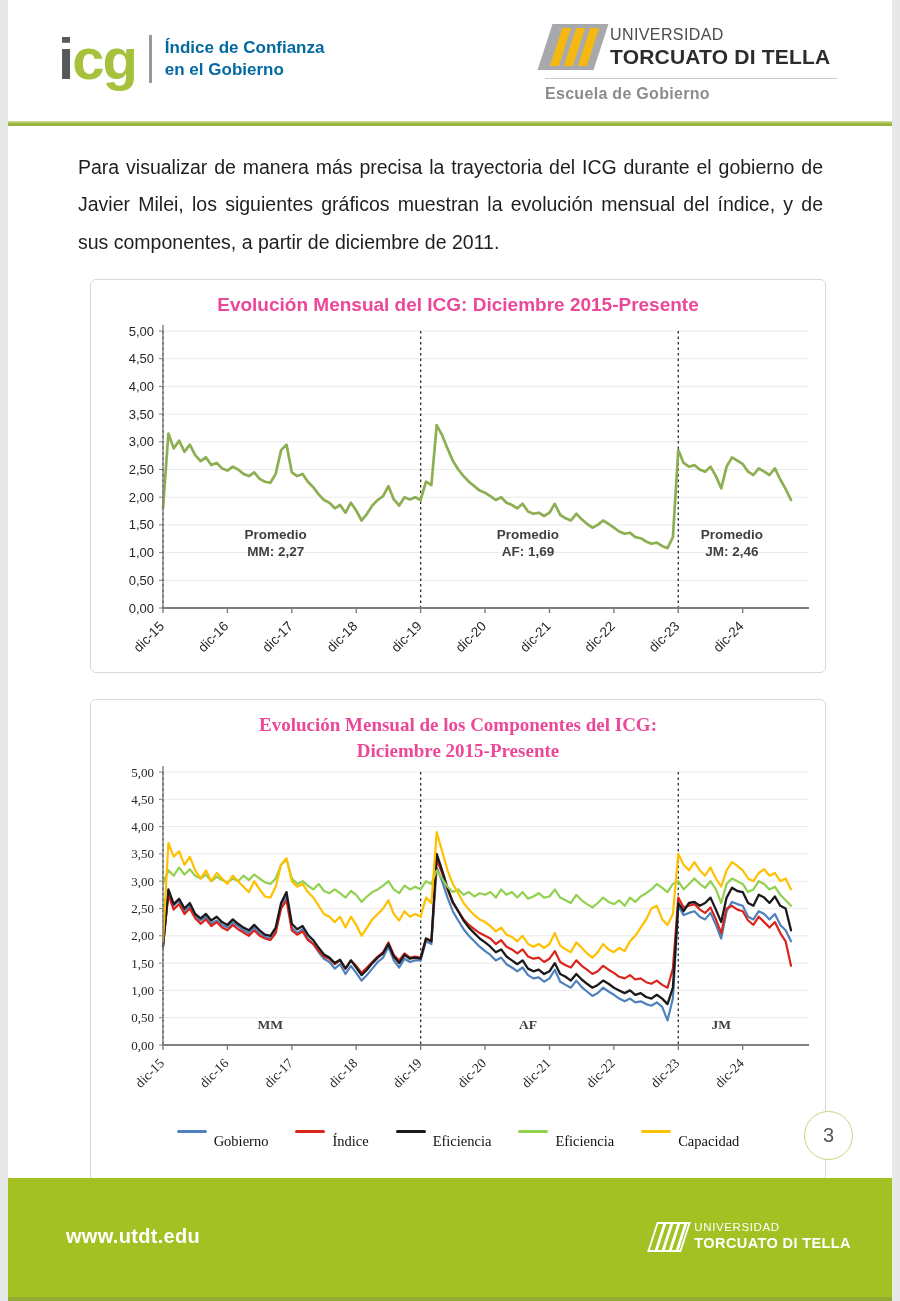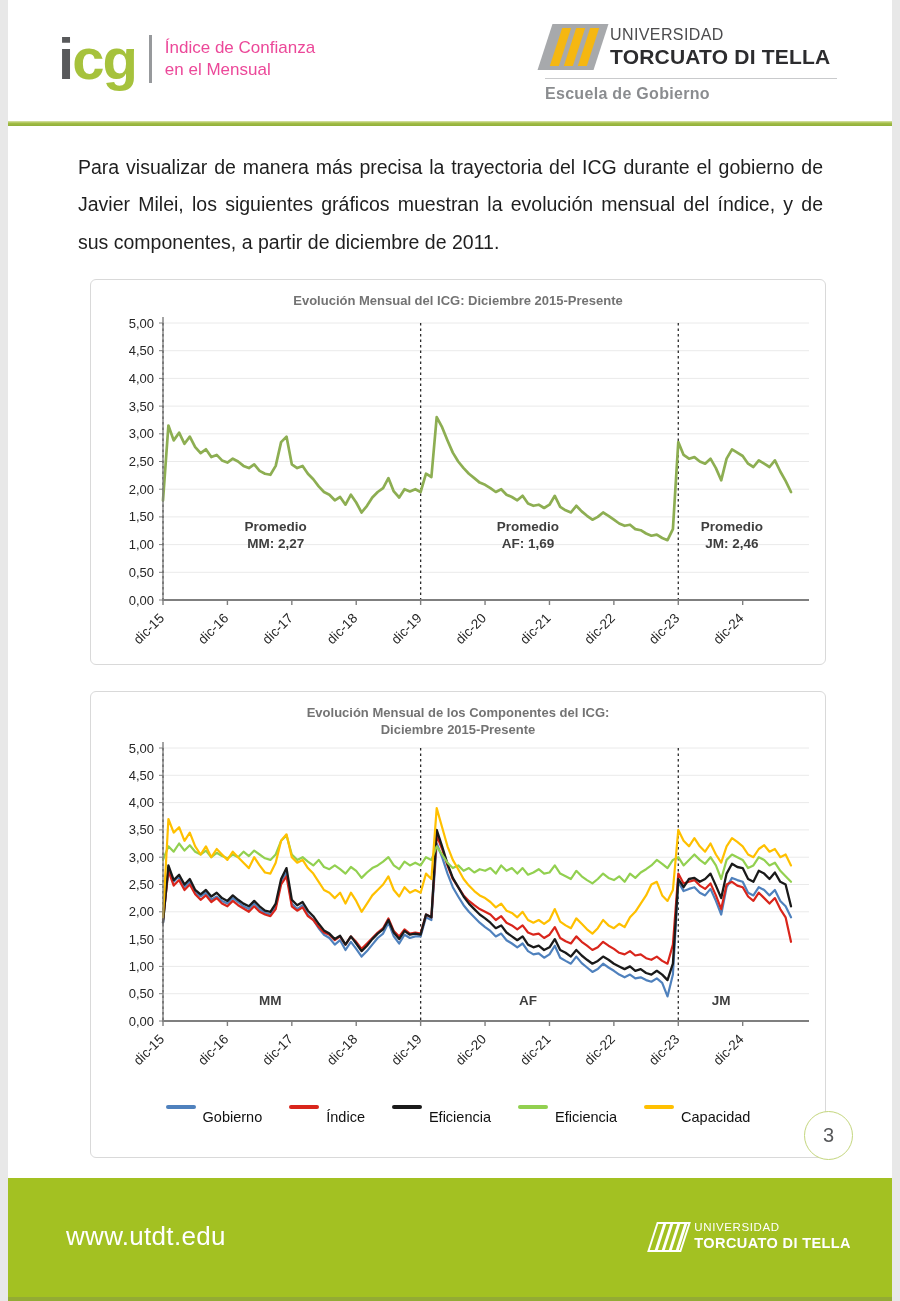--- a/index.html
+++ b/index.html
@@ -5,21 +5,21 @@
   html,body{margin:0;padding:0;background:#e8e8e8;}
   .page{position:relative;width:884px;height:1301px;background:#ffffff;overflow:hidden;
         font-family:"Liberation Sans",sans-serif;margin:0 auto;}
 
   
   .header{display:flex;justify-content:space-between;align-items:flex-start;padding:24px 55px 0 50px;}
   .icg-block{display:flex;align-items:center;gap:13px;margin-top:6px;}
   .icg-word{font-size:58px;font-weight:700;letter-spacing:-2px;line-height:1;}
   .icg-word .i{color:#58595b;} .icg-word .cg{color:#a6c23c;}
   .icg-sep{width:3px;height:48px;background:#97999c;}
-  .icg-caption{font-size:17px;font-weight:400;color:#ec4899;line-height:1.32;}
+  .icg-caption{font-size:17px;font-weight:700;color:#0369a1;line-height:1.32;}
   .utdt-block{width:292px;}
   .utdt-logo-row{display:flex;align-items:center;gap:9px;}
   .utdt-mark{position:relative;width:56px;height:46px;background:#a7a9ac;transform:skewX(-18deg);overflow:hidden;flex:none;}
   .utdt-mark span{position:absolute;top:4px;bottom:4px;width:9px;background:#f5b711;}
   .utdt-mark span:nth-child(1){left:11px;} .utdt-mark span:nth-child(2){left:25px;} .utdt-mark span:nth-child(3){left:39px;}
   .utdt-text .l1{font-size:16px;color:#4c4c4e;letter-spacing:.4px;line-height:1.15;}
   .utdt-text .l2{font-size:21px;font-weight:700;color:#2c2c2e;letter-spacing:.2px;line-height:1.1;}
   .utdt-rule{height:1px;background:#c9cacc;margin:8px 0 6px 0;}
   .school{font-size:16px;font-weight:700;color:#8a8c8f;letter-spacing:.3px;}
 
@@ -27,57 +27,57 @@
   .green-rule{height:5px;margin-top:18px;background:linear-gradient(#d9e4ab,#a3bd45 45%,#8fae3a);}
 
   
   .intro{margin:23px 69px 0 70px;font-size:19.5px;line-height:1.92;color:#1f1f1f;
          text-align:justify;text-justify:inter-word;}
 
   
   .card{width:736px;margin-left:82px;background:#fff;border:1px solid #d9d9d9;border-radius:6px;
         box-sizing:border-box;padding:12px 0 2px 0;}
   .card1{margin-top:18px;}
-  .card2{margin-top:26px;padding-bottom:26px;}
-  .chart-title{font-size:13px;font-weight:700;color:#737373;text-align:center;line-height:1.35;}
+  .card2{margin-top:26px;padding-bottom:26px;font-family:Liberation Serif, serif;}
+  .chart-title{font-size:19px;font-weight:700;color:#ec4899;text-align:center;line-height:1.35;}
   .chart-svg{display:block;width:736px;}
   .legend-row{display:flex;justify-content:center;align-items:center;gap:27px;margin:2px 0 6px 0;}
   .legend-item{display:flex;align-items:center;gap:7px;}
   .legend-swatch{width:30px;height:3.5px;border-radius:2px;}
   .legend-label{font-size:14.5px;color:#111;margin-top:20px;}
 
   
   .page-circle{position:absolute;left:796px;top:1111px;width:47px;height:47px;border-radius:50%;
                background:#fff;border:1.6px solid #c4d67e;display:flex;align-items:center;justify-content:center;
                font-size:20px;color:#58595b;z-index:5;}
 
   
   .footer{position:absolute;left:0;bottom:0;width:900px;height:123px;background:#a3c122;}
   .footer-inner{height:100%;display:flex;justify-content:space-between;align-items:center;padding:0 57px 6px 58px;box-sizing:border-box;}
-  .site{font-size:26px;font-weight:400;color:#ffffff;letter-spacing:.3px;}
+  .site{font-size:20px;font-weight:700;color:#ffffff;letter-spacing:.3px;}
   .f-logo{display:flex;align-items:center;gap:8px;}
   .f-mark{position:relative;width:34px;height:30px;border:2px solid #fff;transform:skewX(-18deg);overflow:hidden;flex:none;box-sizing:border-box;}
   .f-mark span{position:absolute;top:0;bottom:0;width:3px;background:#fff;}
   .f-mark span:nth-child(1){left:5px;} .f-mark span:nth-child(2){left:12px;} .f-mark span:nth-child(3){left:19px;} .f-mark span:nth-child(4){left:26px;}
   .f-text .l1{font-size:11.5px;color:#fff;letter-spacing:.6px;line-height:1.2;}
   .f-text .l2{font-size:14.5px;font-weight:700;color:#fff;letter-spacing:.4px;line-height:1.2;}
   .footer-edge{position:absolute;left:0;bottom:0;width:100%;height:4px;background:#93ab34;}
 </style>
 </head>
 <body>
 
 <div class="page">
 
   <div class="header">
     <div class="icg-block">
       <div class="icg-word"><span class="i">i</span><span class="cg">cg</span></div>
       <div class="icg-sep"></div>
       <div class="icg-caption">
         <div>Índice de Confianza</div>
-        <div>en el Mensual</div>
+        <div>en el Gobierno</div>
       </div>
     </div>
 
     <div class="utdt-block">
       <div class="utdt-logo-row">
         <div class="utdt-mark">
             <span></span>
             <span></span>
             <span></span>
           </div>

